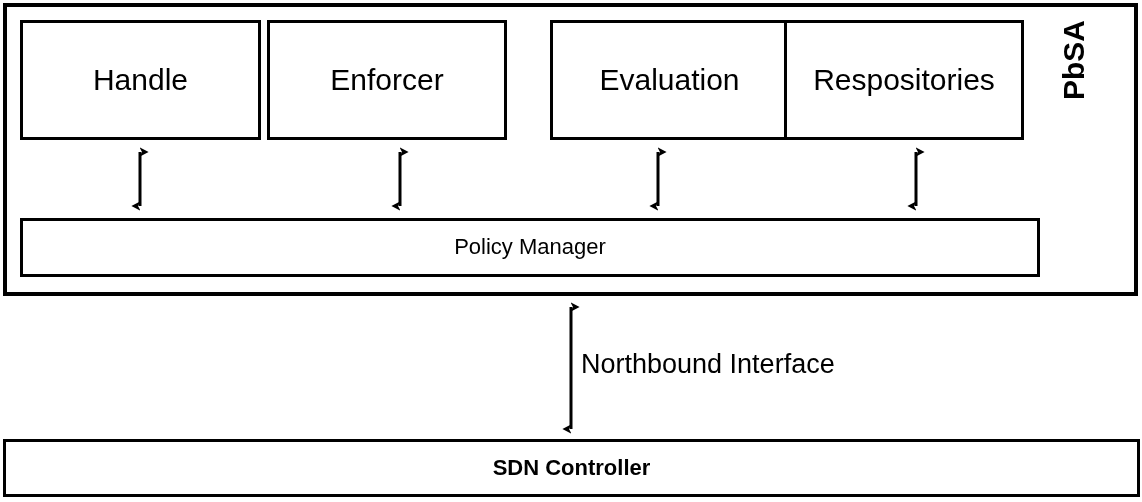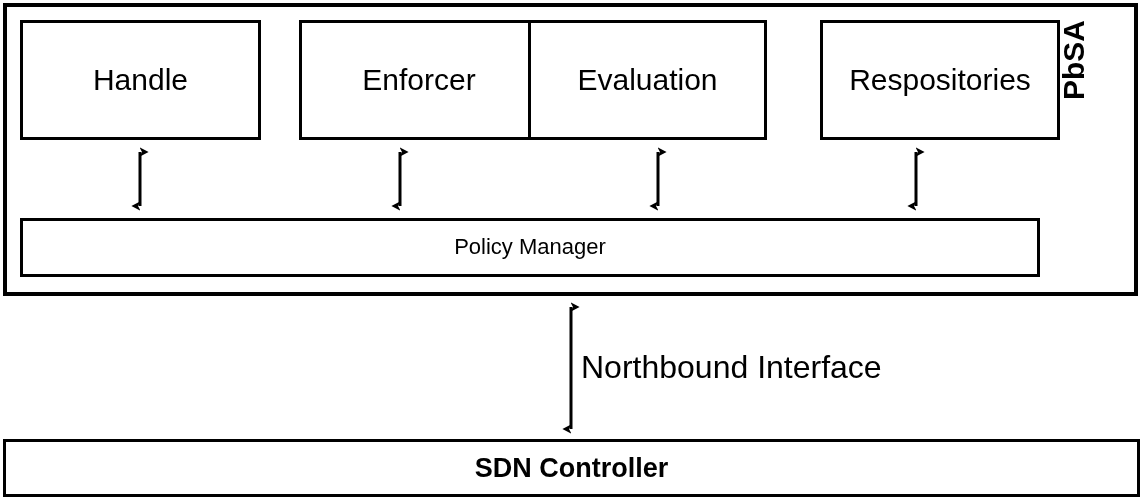--- a/index.html
+++ b/index.html
@@ -35,38 +35,38 @@
     height: 293px;
     border-width: 4px;
   }
   
   .component-box {
     top: 20px;
     height: 120px;
     font-size: 30px;
   }
   #box-handle-creator { left: 20px;  width: 241px; }
-  #box-enforcer       { left: 299px; width: 240px; }
-  #box-evaluation     { left: 528px; width: 239px; }
-  #box-repositories   { left: 820px; width: 240px; }
+  #box-enforcer       { left: 267px; width: 240px; }
+  #box-evaluation     { left: 550px; width: 239px; }
+  #box-repositories   { left: 784px; width: 240px; }
 
   #box-policy-manager {
     left: 20px;
     top: 218px;
     width: 1020px;
     height: 59px;
     font-size: 22px;
   }
 
   #box-sdn-controller {
     left: 3px;
     top: 439px;
     width: 1137px;
     height: 58px;
-    font-size: 27px;
+    font-size: 22px;
     font-weight: bold;
   }
 
   
   #pbsa-label {
     position: absolute;
     left: 1054px;
     top: 60px;
     width: 180px;
     height: 40px;
@@ -86,21 +86,21 @@
     top: 0;
     width: 1142px;
     height: 502px;
     pointer-events: none;
   }
 
   #northbound-label {
     position: absolute;
     left: 581px;
     top: 349px;
-    font-size: 32px;
+    font-size: 27px;
     white-space: nowrap;
   }
 </style>
 </head>
 <body>
 
 <div id="canvas">
 
   <div class="box" id="pbsa-container"></div>
 

